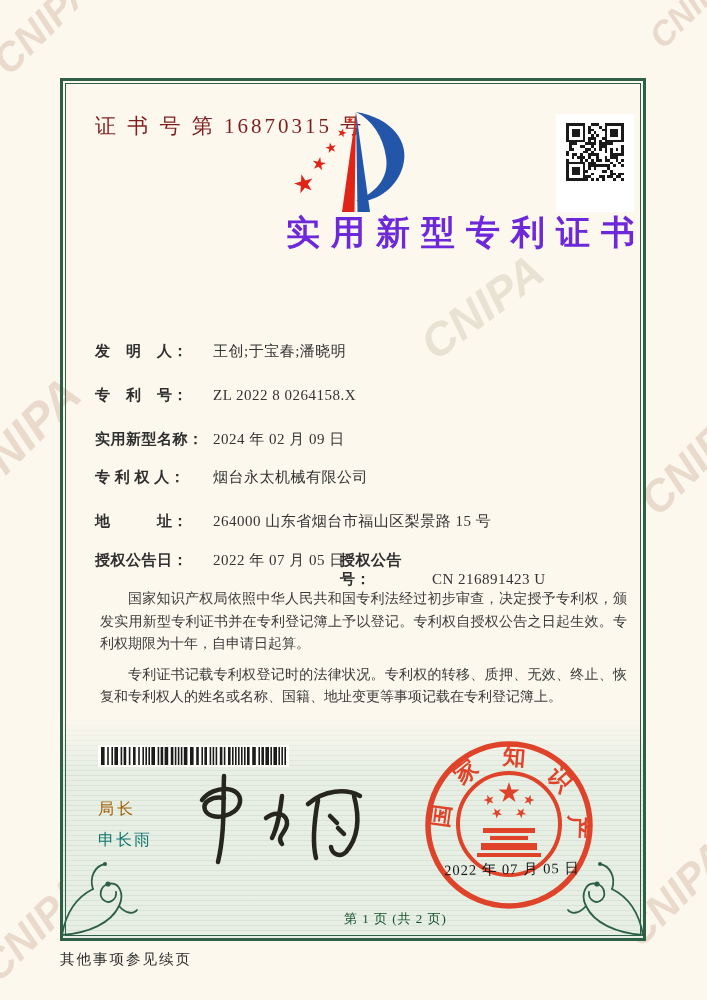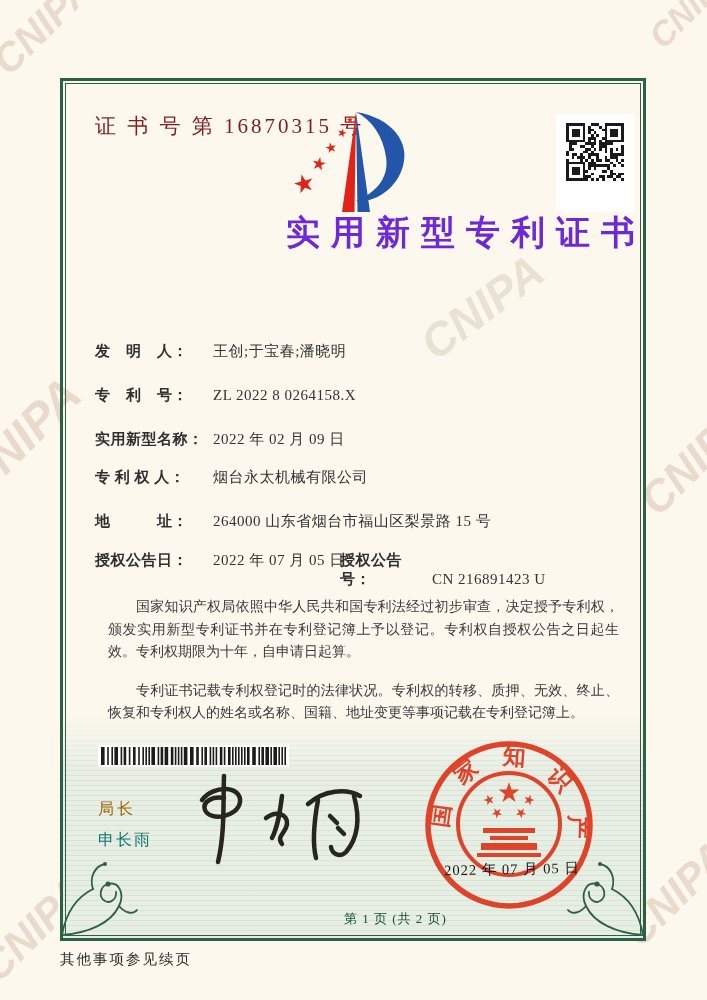--- a/index.html
+++ b/index.html
@@ -44,21 +44,21 @@
   }
   .field-row{position:absolute;left:95px;width:545px;font-size:15px;color:#333;z-index:3;letter-spacing:.5px;}
   .flabel{display:inline-block;width:118px;font-weight:600;color:#2f2f2f;}
   .fvalue{color:#333;}
   .pair2{position:absolute;left:245px;top:0;}
   .pair2 .flabel{width:92px;}
   .bodytext{
     position:absolute;left:92px;top:580px;width:543px;z-index:3;
     font-size:14px;line-height:22.5px;text-align:justify;color:#3a3a3a;
   }
-  .bodytext p{margin:16px;text-indent:2em;}
+  .bodytext p{margin:8px;text-indent:2em;}
   .barcode-wrap{position:absolute;left:98px;top:745px;width:191px;height:22px;background:#fdfdfa;z-index:3;padding:0;}
   .barcode-wrap svg{position:absolute;left:3px;top:2px;width:185px;height:18px;}
   .signer-title{position:absolute;left:98px;top:799px;font-size:16px;letter-spacing:3px;color:#a16207;z-index:4;}
   .signer-name{position:absolute;left:98px;top:830px;font-size:16px;letter-spacing:2px;color:#0f766e;z-index:4;}
   .sig{position:absolute;left:190px;top:770px;width:200px;height:100px;z-index:4;}
   .seal{position:absolute;left:420px;top:736px;width:178px;height:178px;z-index:4;opacity:.95;}
   .seal-date{
     position:absolute;left:432px;top:860px;width:160px;text-align:center;z-index:5;
     font-size:14.5px;color:#161616;letter-spacing:1px;transform:rotate(-1deg);
   }
@@ -358,21 +358,21 @@
 
   <div class="title">实用新型专利证书</div>
 
   <div class="field-row" style="top:342px">
     <span class="flabel">发　明　人：</span><span class="fvalue">王创;于宝春;潘晓明</span>
   </div>
   <div class="field-row" style="top:386px">
     <span class="flabel">专　利　号：</span><span class="fvalue">ZL 2022 8 0264158.X</span>
   </div>
   <div class="field-row" style="top:430px">
-    <span class="flabel">实用新型名称：</span><span class="fvalue">2022 年 02 月 09 日</span>
+    <span class="flabel">实用新型名称：</span><span class="fvalue">2024 年 02 月 09 日</span>
   </div>
   <div class="field-row" style="top:468px">
     <span class="flabel">专 利 权 人：</span><span class="fvalue">烟台永太机械有限公司</span>
   </div>
   <div class="field-row" style="top:512px">
     <span class="flabel">地　　　址：</span><span class="fvalue">264000 山东省烟台市福山区梨景路 15 号</span>
   </div>
   <div class="field-row" style="top:551px">
     <span class="flabel">授权公告日：</span><span class="fvalue">2022 年 07 月 05 日</span>
     <span class="pair2">

